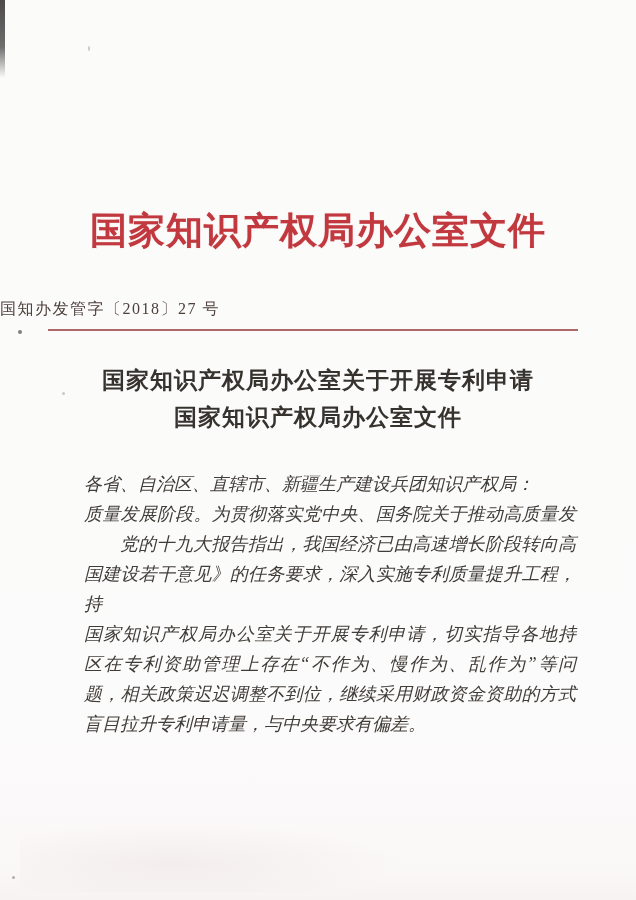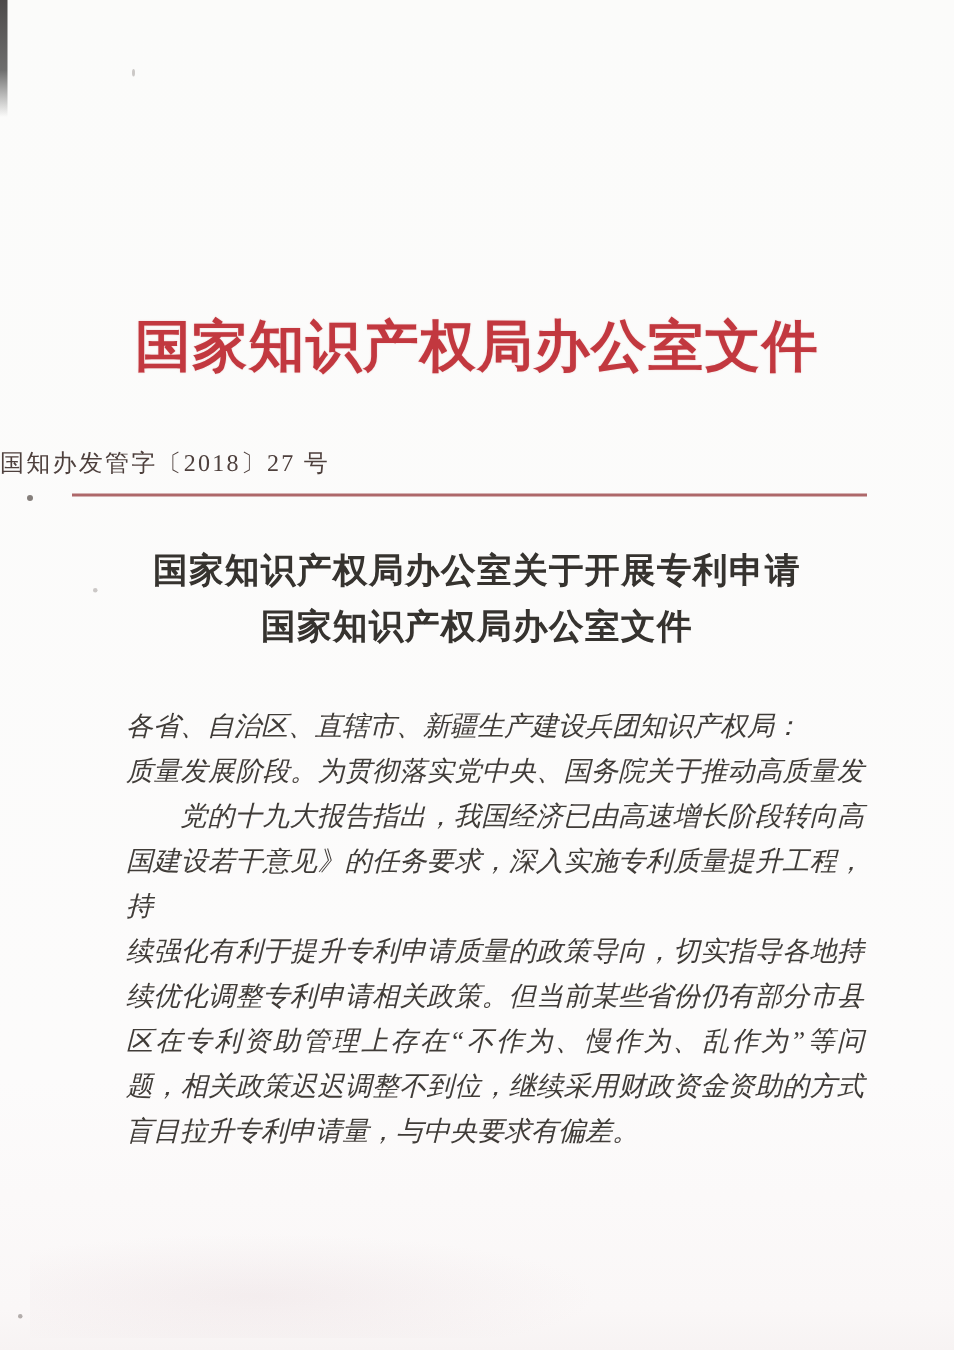--- a/index.html
+++ b/index.html
@@ -134,20 +134,19 @@
   <div class="doc-title">
     <div>国家知识产权局办公室关于开展专利申请</div>
     <div>国家知识产权局办公室文件</div>
   </div>
 
   <div class="body-block">
     <div class="body-line">各省、自治区、直辖市、新疆生产建设兵团知识产权局：</div>
     <div class="body-line jl">质量发展阶段。为贯彻落实党中央、国务院关于推动高质量发</div>
     <div class="body-line jl indent">党的十九大报告指出，我国经济已由高速增长阶段转向高</div>
     <div class="body-line jl">国建设若干意见》的任务要求，深入实施专利质量提升工程，持</div>
-    <div class="body-line jl">续强化有利于提升专利申请质量的政策导向，切实指导各地持</div>
-    <div class="body-line jl">续优化调整专利申请相关政策。但当前某些省份仍有部分市县</div>
+    <div class="body-line jl">国家知识产权局办公室关于开展专利申请，切实指导各地持</div>
     <div class="body-line jl">区在专利资助管理上存在“不作为、慢作为、乱作为”等问</div>
     <div class="body-line jl">题，相关政策迟迟调整不到位，继续采用财政资金资助的方式</div>
     <div class="body-line">盲目拉升专利申请量，与中央要求有偏差。</div>
   </div>
 
 </div>
 
 </body></html>

